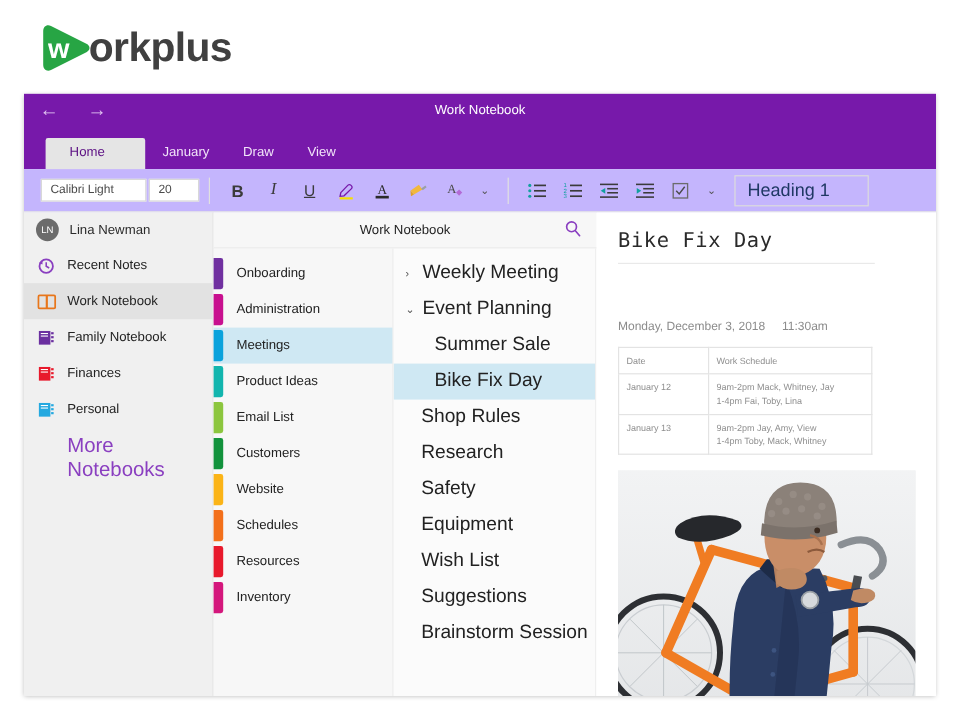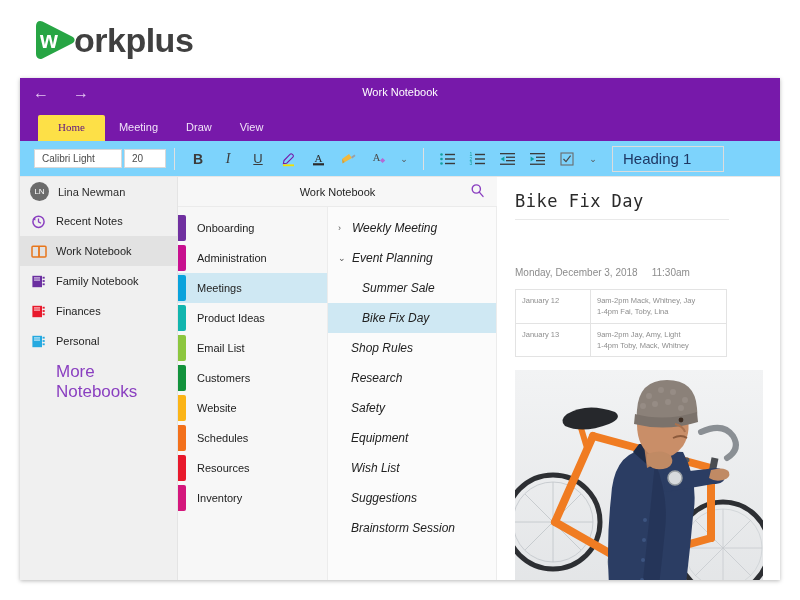--- a/index.html
+++ b/index.html
@@ -94,31 +94,30 @@
     flex: 0 0 auto;
   }
   .rtab {
     font-size: 11px;
     color: #f2e4f9;
     padding: 6px 14px 7px 14px;
     cursor: pointer;
     line-height: 13px;
   }
   .rtab.active {
-    background: #fde047;
+    background: #e5e5e5;
     color: #5c1083;
     border-radius: 2px 2px 0 0;
-    padding: 6px 20px 7px 20px;
-    font-family: Liberation Serif, serif;
+    padding: 6px 34px 7px 20px;
   }
 
   
   .toolbar {
     height: 35px;
-    background: #7dd3fc;
+    background: #c4b5fd;
     border-bottom: 1px solid #e6e6e6;
     display: flex;
     align-items: center;
     flex: 0 0 auto;
     padding-left: 14px;
   }
   .tb-input {
     height: 19px;
     border: 1px solid #d8d8d8;
     background: #fff;
@@ -314,23 +313,22 @@
     padding-left: 10px;
   }
   .page-item.selected { background: #cfe8f3; }
   .pg-chev {
     width: 13px;
     font-size: 9px;
     color: #555;
     flex: 0 0 auto;
   }
   .pg-label {
-    font-size: 12px;
+    font-size: 16px;
     color: #222;
-    font-style: italic;
   }
   .page-item.level0 .pg-label { margin-left: 1px; }
   .page-item.level1 { padding-left: 34px; }
   .page-item.level1 .pg-label { margin-left: 0; }
   .page-item.nochev { padding-left: 23px; }
 
   
   .canvas {
     flex: 1 1 auto;
     background: #ffffff;
@@ -402,21 +400,21 @@
   <div class="titlebar">
     <div class="nav-arrows">
       <div class="nav-arrow">←</div>
       <div class="nav-arrow">→</div>
     </div>
     <div class="window-title">Work Notebook</div>
   </div>
 
   <div class="ribbon-tabs">
     <div class="rtab active">Home</div>
-    <div class="rtab">Meeting</div>
+    <div class="rtab">January</div>
     <div class="rtab">Draw</div>
     <div class="rtab">View</div>
   </div>
 
   <div class="toolbar">
     <div class="tb-input tb-font">Calibri Light</div>
     <div class="tb-input tb-size">20</div>
     <div class="tb-sep"></div>
 
     <div class="tb-btn bold">B</div>
@@ -683,31 +681,35 @@
 
     <div class="canvas">
       <div class="note-title">Bike Fix Day</div>
       <div class="title-rule"></div>
       <div class="note-meta">
         <span>Monday, December 3, 2018</span><span class="time">11:30am</span>
       </div>
 
       <table class="note-table">
         <tbody>
+            <tr>
+          <td class="c1">Date</td>
+          <td>Work Schedule</td>
+        </tr>
         <tr>
           <td class="c1">January 12</td>
           <td>
             <span class="cell-line">9am-2pm Mack, Whitney, Jay</span>
             <span class="cell-line">1-4pm Fai, Toby, Lina</span>
           </td>
         </tr>
         <tr>
           <td class="c1">January 13</td>
           <td>
-            <span class="cell-line">9am-2pm Jay, Amy, Light</span>
+            <span class="cell-line">9am-2pm Jay, Amy, View</span>
             <span class="cell-line">1-4pm Toby, Mack, Whitney</span>
           </td>
         </tr>
       </tbody>
         </table>
 
       <div class="photo">
         <svg width="248" height="238" viewBox="0 0 248 238">
           <defs>
             <linearGradient id="bg" x1="0" y1="0" x2="0" y2="1">

